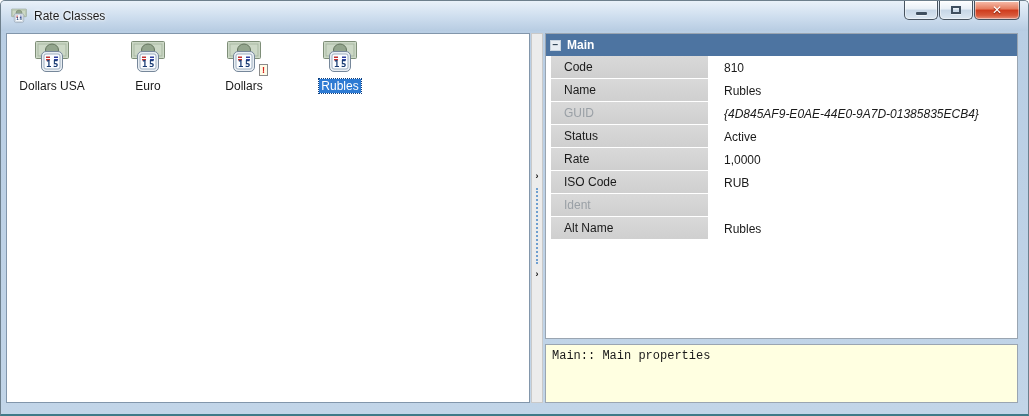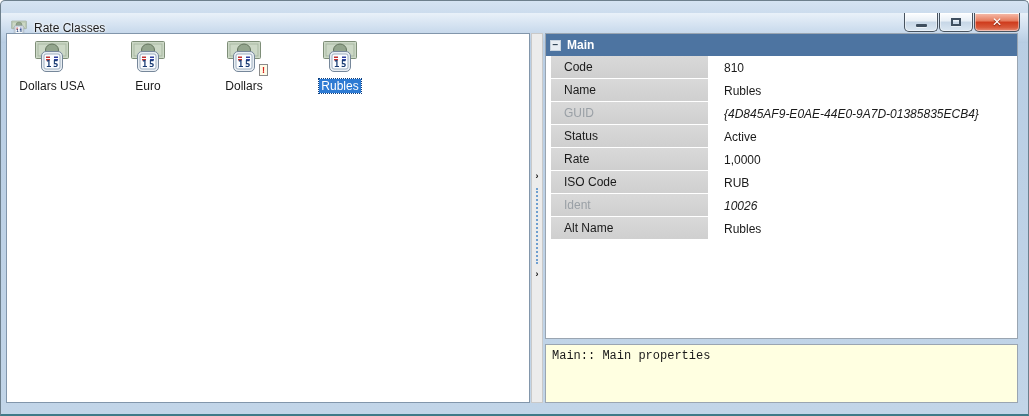--- a/index.html
+++ b/index.html
@@ -18,21 +18,20 @@
     background:linear-gradient(to bottom,#d5e3f2,#bed2e6 30px,#b9cee4 30px,#c2d5e8);
     overflow:hidden;
   }
 
   
   .titlebar {
     position:absolute; left:0; top:0; right:0; height:30px;
     display:flex; align-items:center;
     background:linear-gradient(to bottom,#e9f1f9,#cdddee 55%,#b7cce2);
     padding-left:9px;
-    margin-top:12px;
   }
   .title-icon { width:18px; height:16px; margin-right:6px; flex:0 0 auto; }
   .title-text { color:#1d1d1d; text-shadow:0 0 4px #ffffff,0 0 2px #ffffff; }
 
   .controls { position:absolute; right:8px; top:0; display:flex; }
   .wbtn {
     height:19px; border:1px solid #47535f; border-top:none;
     border-radius:0 0 5px 5px; margin-left:1px;
     display:flex; align-items:center; justify-content:center;
     background:linear-gradient(to bottom,#fdfeff,#e8eff6 45%,#c6d6e6 50%,#dbe7f2);
@@ -247,21 +246,20 @@
         <div class="prop-row">
           <span class="prop-label">Rate</span>
           <span class="prop-value">1,0000</span>
         </div>
         <div class="prop-row">
           <span class="prop-label">ISO Code</span>
           <span class="prop-value">RUB</span>
         </div>
         <div class="prop-row muted italic">
           <span class="prop-label">Ident</span>
-          <span class="prop-value">10026</span>
         </div>
         <div class="prop-row">
           <span class="prop-label">Alt Name</span>
           <span class="prop-value">Rubles</span>
         </div>
 
       </div>
 
       <div class="desc-box">Main:: Main properties</div>
     </div>

